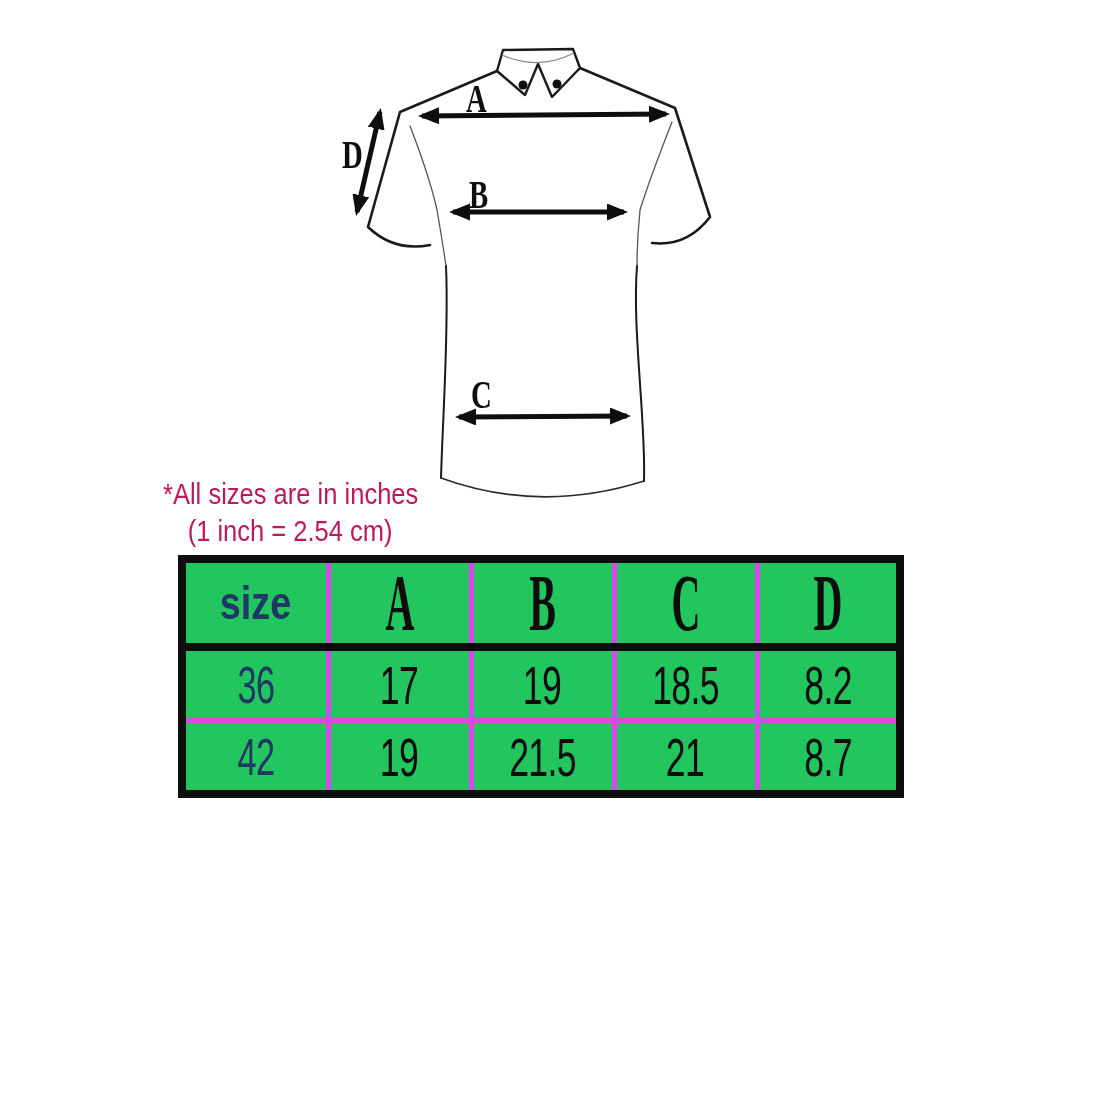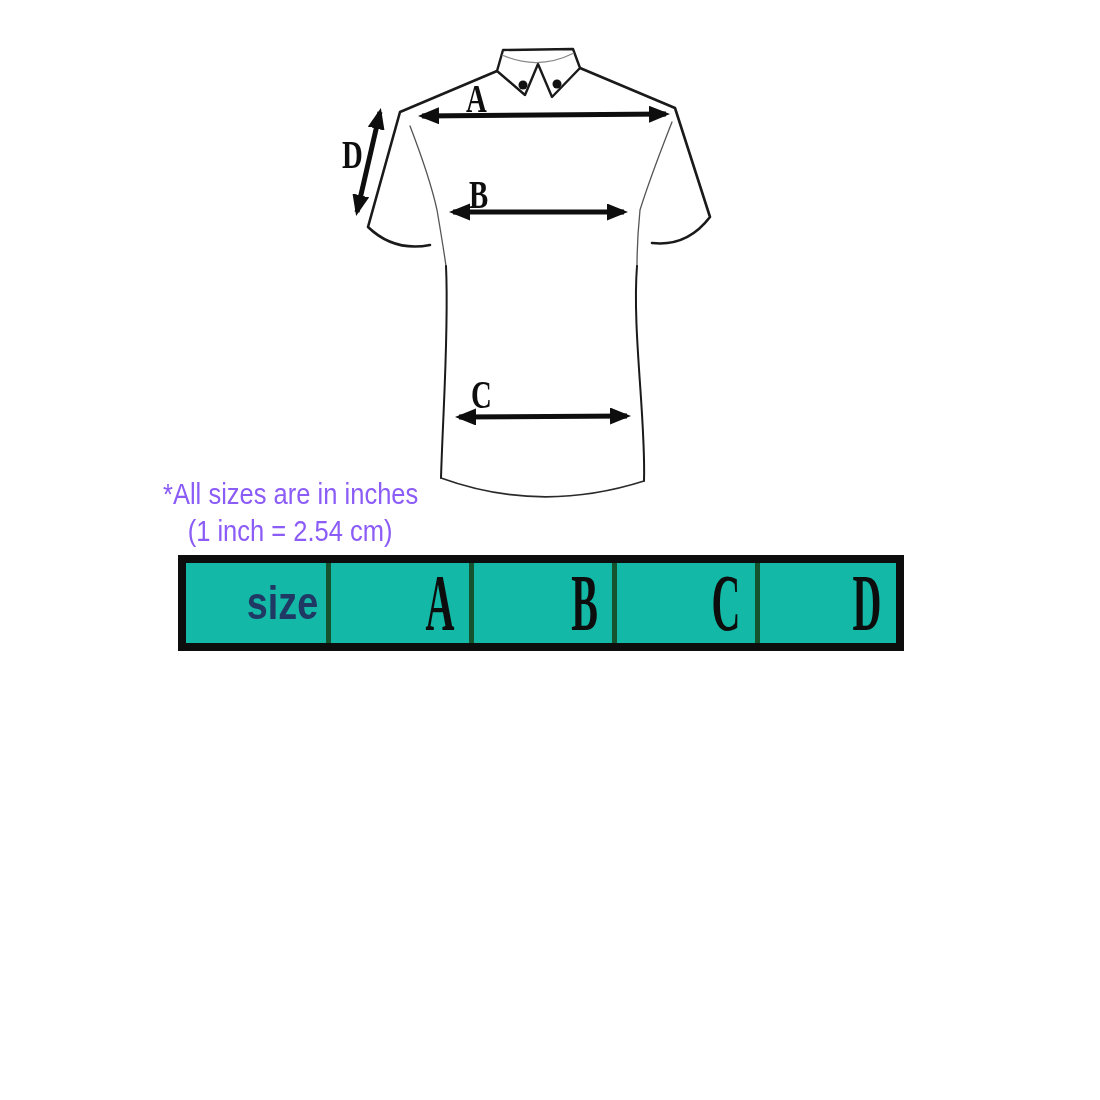--- a/index.html
+++ b/index.html
@@ -10,30 +10,30 @@
   
   #shirt-svg{position:absolute;left:0;top:0;}
   .outline{fill:none;stroke:#1a1a1a;stroke-width:2.6;stroke-linejoin:round;stroke-linecap:round;}
   .collar{fill:#ffffff;stroke:#1a1a1a;stroke-width:2.4;stroke-linejoin:round;}
   .seam{fill:none;stroke:#555555;stroke-width:1.3;stroke-linecap:round;}
   .hem{fill:none;stroke:#2a2a2a;stroke-width:1.7;stroke-linecap:round;}
   .fold{fill:none;stroke:#888888;stroke-width:1.3;}
   .arrow{stroke:#0e0e0e;stroke-width:5;fill:none;}
   .measure-label{font-family:"Liberation Serif",serif;font-weight:bold;font-size:40px;fill:#0e0e0e;}
   
-  .note{position:absolute;left:163px;top:476px;color:#8b5cf6;font-size:29px;line-height:37px;}
+  .note{position:absolute;left:163px;top:476px;color:#be185d;font-size:29px;line-height:37px;}
   .note .line{display:inline-block;transform:scaleX(0.88);transform-origin:left center;white-space:nowrap;}
   .note .l2{padding-left:28px;}
   
   table.size-table{
     position:absolute;left:178px;top:555px;border-collapse:collapse;
     table-layout:fixed;background:#ffffff;border:8px solid #0d0d0d;
   }
   .size-table th,.size-table td{
-    border:5px solid #14532d;text-align:right;vertical-align:middle;padding:0;background:#14b8a6;
+    border:5px solid #d946ef;text-align:center;vertical-align:middle;padding:0;background:#22c55e;
   }
   .size-table thead th{height:78px;border-bottom:8px solid #0d0d0d;}
   .size-table tbody td{height:67px;}
   .hdr-letter{
     display:inline-block;transform:scaleX(0.5);transform-origin:center;
     font-family:"Liberation Serif",serif;font-weight:700;font-size:80px;color:#0d0d0d;line-height:1;
   }
   .size-label{
     display:inline-block;transform:scaleX(0.82);transform-origin:center;
     font-size:46px;color:#1f3864;line-height:1;
@@ -113,14 +113,28 @@
   <thead>
     <tr>
       <th><span class="size-label">size</span></th>
       <th><span class="hdr-letter">A</span></th>
       <th><span class="hdr-letter">B</span></th>
       <th><span class="hdr-letter">C</span></th>
       <th><span class="hdr-letter">D</span></th>
     </tr>
   </thead>
   <tbody>
+    <tr>
+      <td><span class="num navy">36</span></td>
+      <td><span class="num">17</span></td>
+      <td><span class="num">19</span></td>
+      <td><span class="num">18.5</span></td>
+      <td><span class="num">8.2</span></td>
+    </tr>
+    <tr>
+      <td><span class="num navy">42</span></td>
+      <td><span class="num">19</span></td>
+      <td><span class="num">21.5</span></td>
+      <td><span class="num">21</span></td>
+      <td><span class="num">8.7</span></td>
+    </tr>
   </tbody>
 </table>
 
 </body></html>

